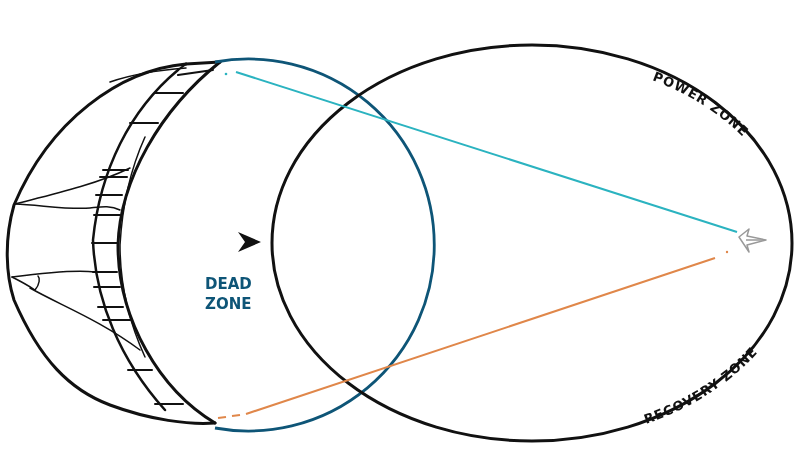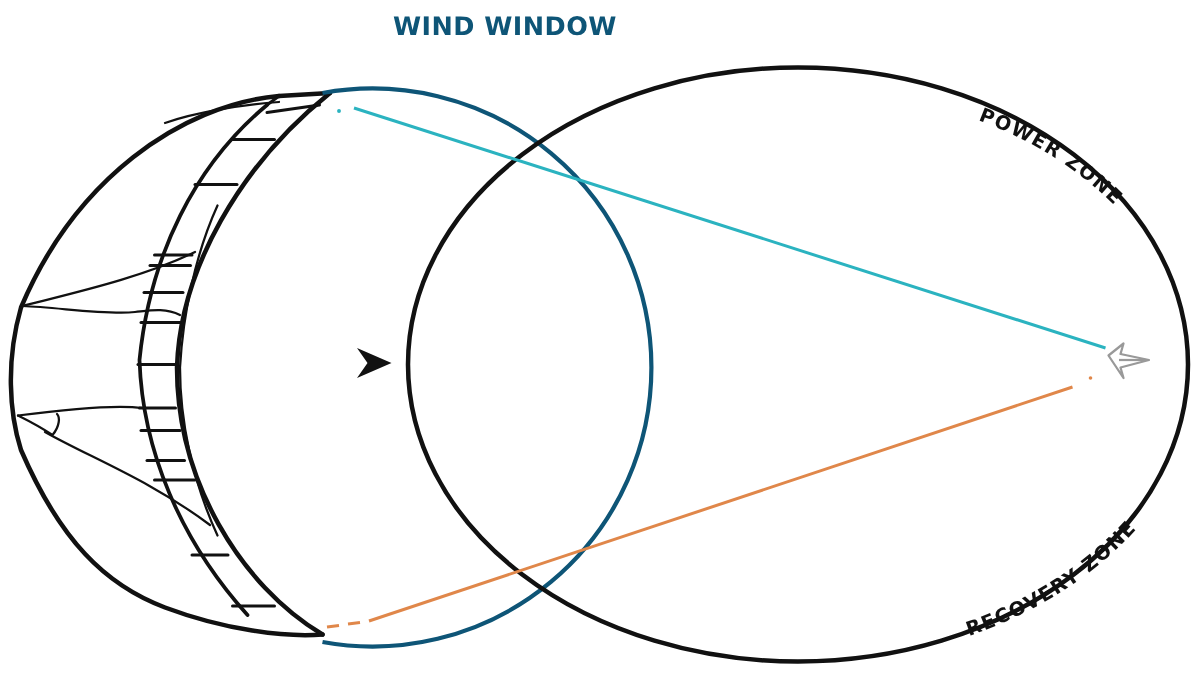--- a/index.html
+++ b/index.html
@@ -84,14 +84,17 @@
       <path id="recoveryArc" d="M646,424 A270,205 0 0,0 768,340"></path>
     </defs>
     <text class="zone-label">
       <textPath href="#powerArc">POWER ZONE</textPath>
     </text>
     <text class="zone-label">
       <textPath href="#recoveryArc">RECOVERY ZONE</textPath>
     </text>
   </svg>
 
-  <div class="title">WIND WINDOW</div>
+  <div class="dead">
+    <div>DEAD</div>
+    <div>ZONE</div>
+  </div>
 </div>
 
 </body></html>

